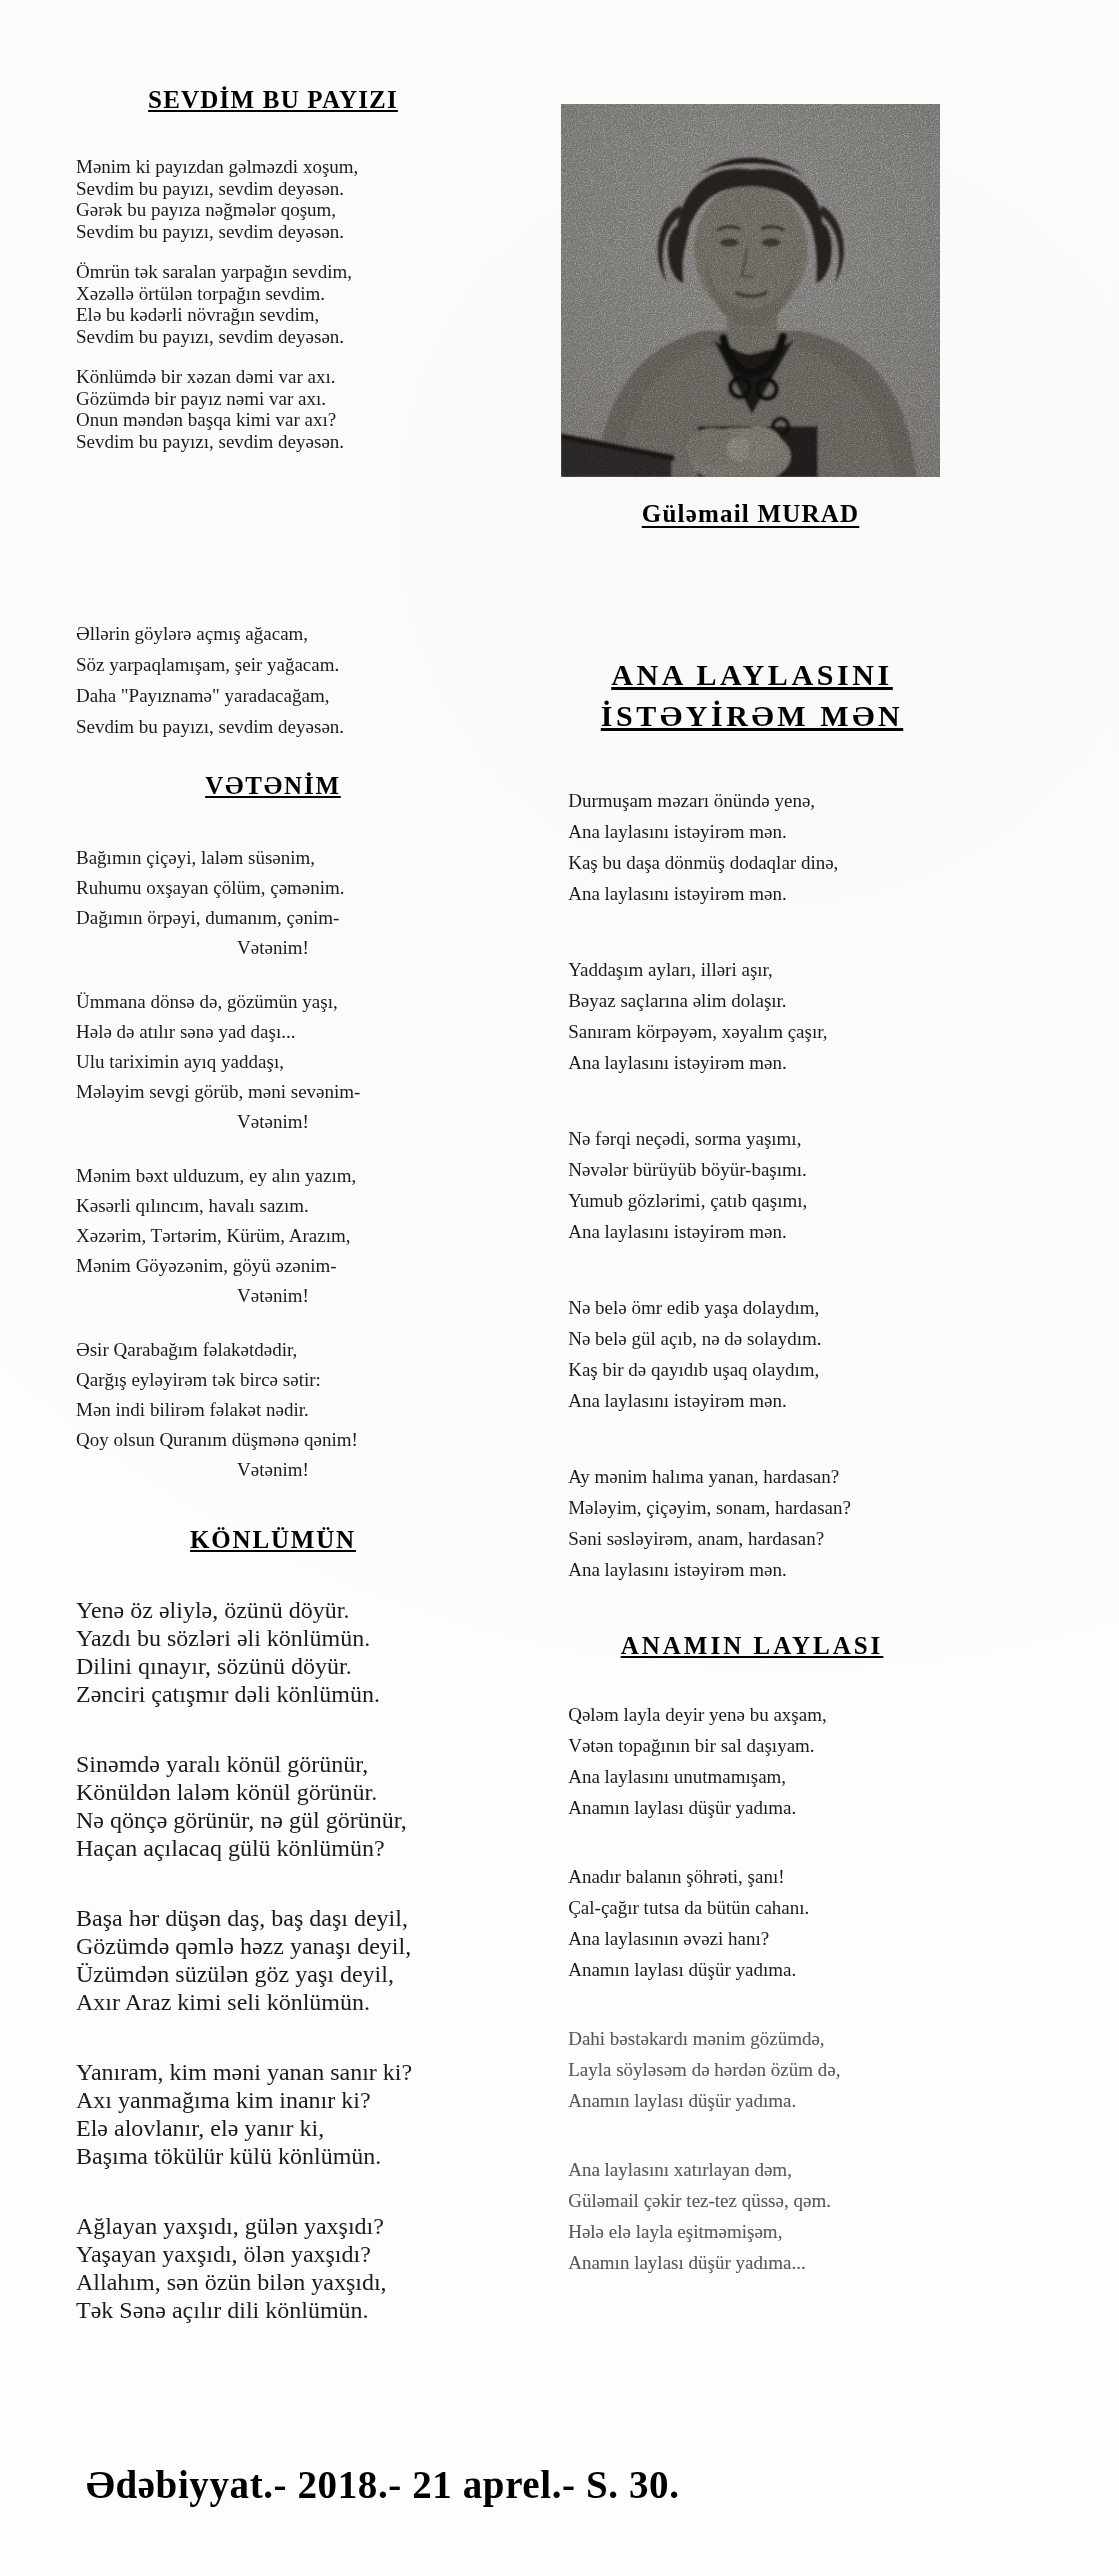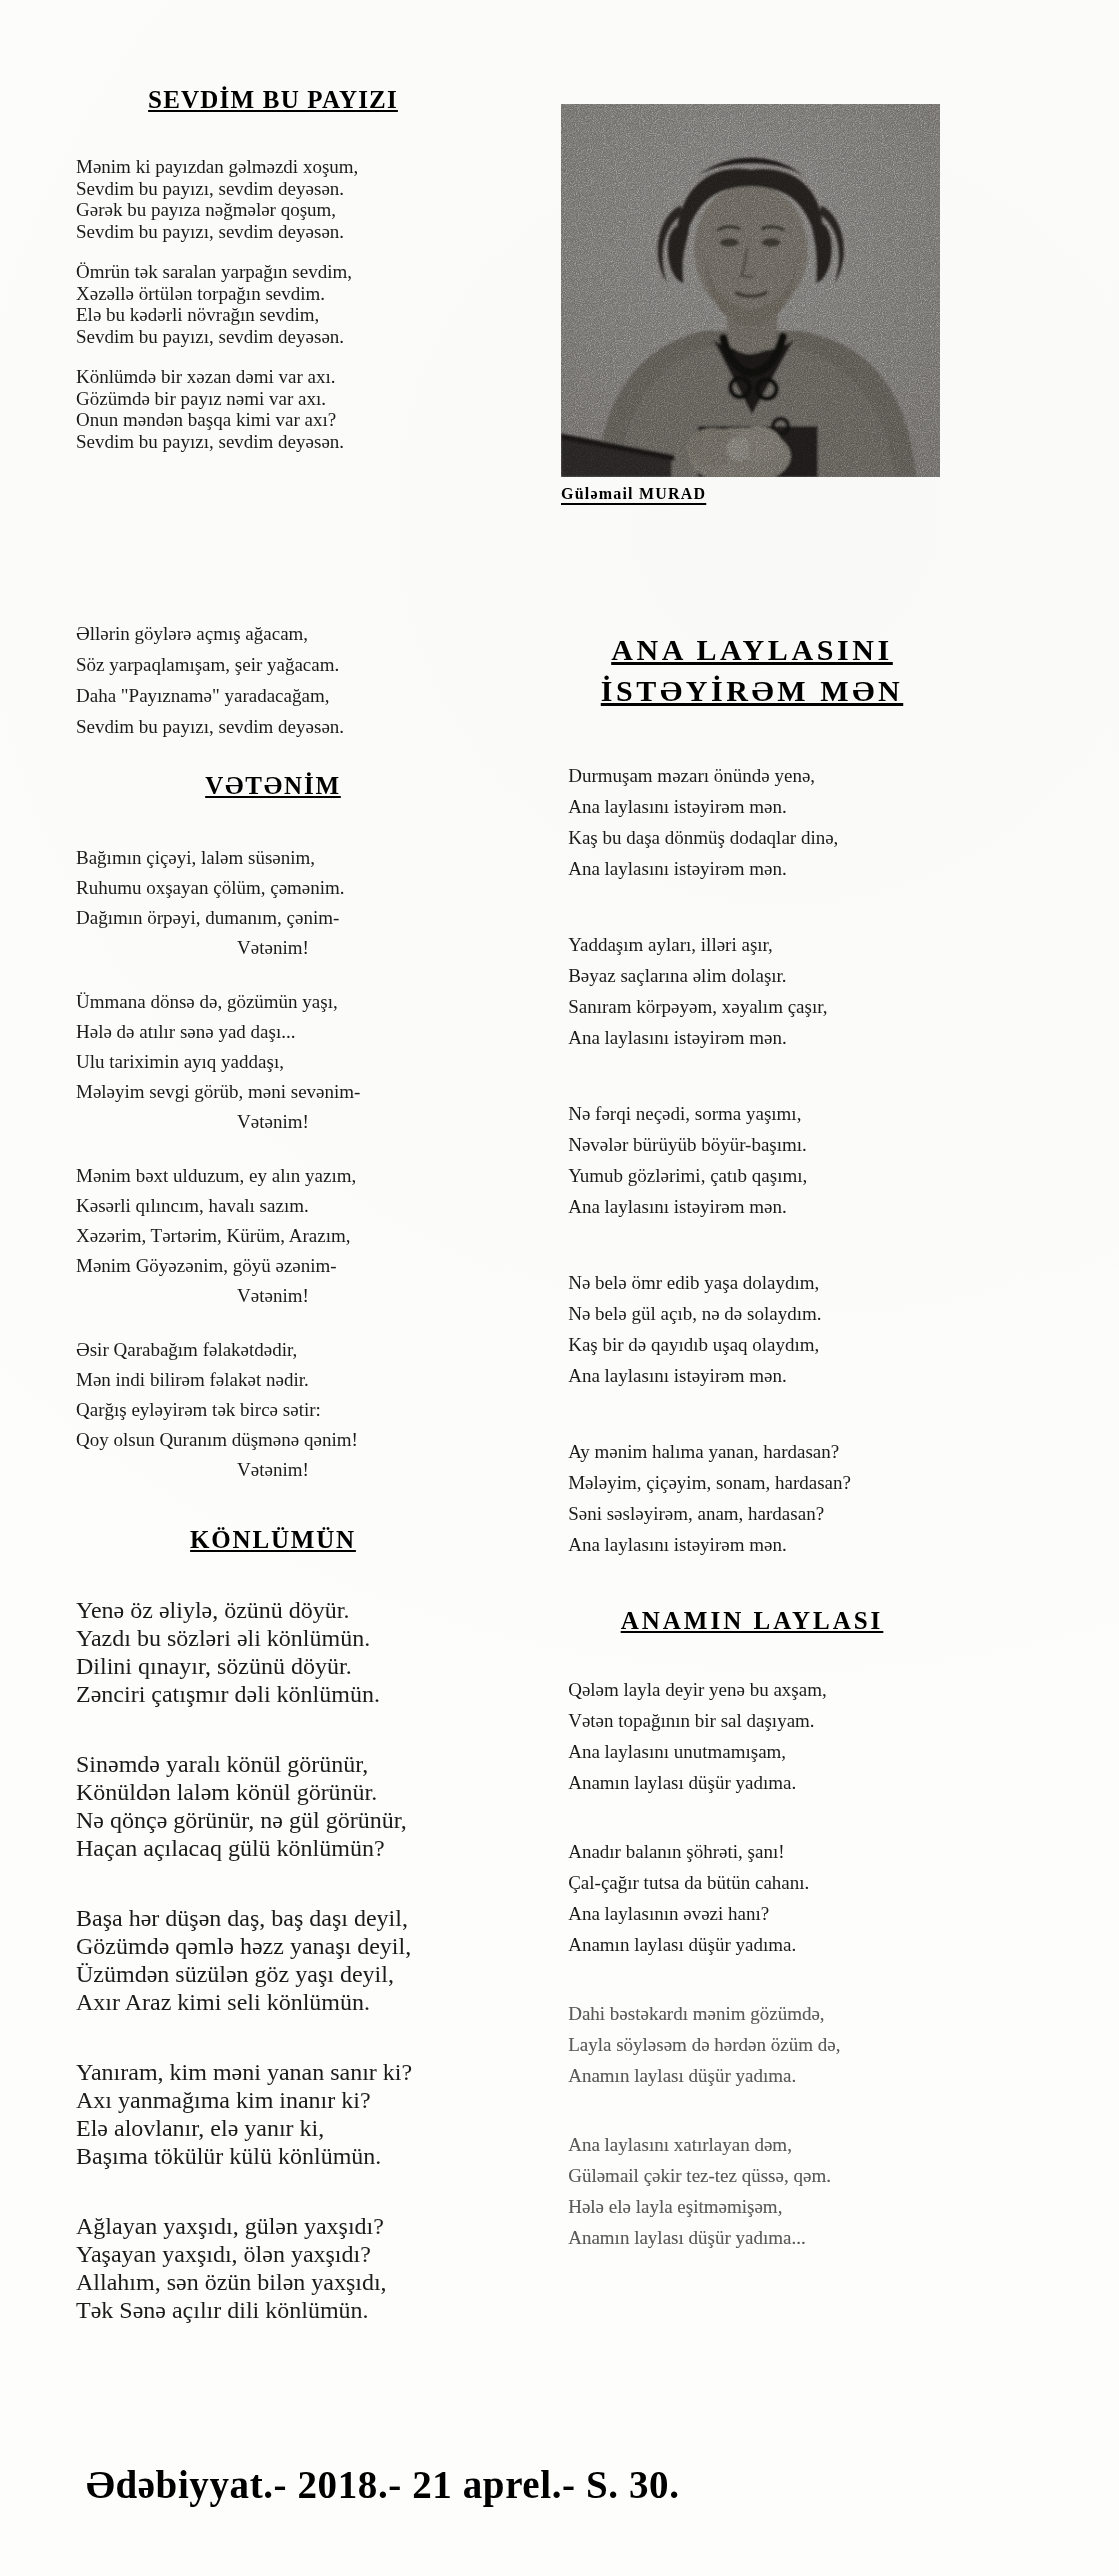--- a/index.html
+++ b/index.html
@@ -77,23 +77,24 @@
     margin: 0 0 0 0;
     width: 379px;
   }
   .photo-frame {
     width: 379px;
     height: 373px;
     overflow: hidden;
     background: #ebe9e4;
   }
   .photo-caption {
-    margin-top: 8px;
+    margin-top: 23px;
+    text-align: center;
     font-weight: bold;
-    font-size: 16px;
+    font-size: 25px;
     letter-spacing: 1.2px;
     color: #000;
     text-decoration: underline;
     text-underline-offset: 4.2px;
     text-decoration-thickness: 1.8px;
   }
   #poem-ana-laylasini-isteyirem-men { margin-top: 126px; }
   #poem-ana-laylasini-isteyirem-men .poem-title { font-size: 30px; letter-spacing: 3.6px; line-height: 41px; margin-bottom: 49px; }
   #poem-ana-laylasini-isteyirem-men .stanza { font-size: 19px; line-height: 31px; margin-bottom: 45px; padding-left: 7.2px; }
 
@@ -167,22 +168,22 @@
         </div>
         <div class="stanza">
           <div class="line">Mənim bəxt ulduzum, ey alın yazım,</div>
           <div class="line">Kəsərli qılıncım, havalı sazım.</div>
           <div class="line">Xəzərim, Tərtərim, Kürüm, Arazım,</div>
           <div class="line">Mənim Göyəzənim, göyü əzənim-</div>
           <div class="line refrain">Vətənim!</div>
         </div>
         <div class="stanza">
           <div class="line">Əsir Qarabağım fəlakətdədir,</div>
+          <div class="line">Qarğış eyləyirəm tək bircə sətir:</div>
           <div class="line">Mən indi bilirəm fəlakət nədir.</div>
-          <div class="line">Qarğış eyləyirəm tək bircə sətir:</div>
           <div class="line">Qoy olsun Quranım düşmənə qənim!</div>
           <div class="line refrain">Vətənim!</div>
         </div>
       </section>
       <section class="poem" id="poem-konlumun">
         <h2 class="poem-title">
           <div>KÖNLÜMÜN</div>
         </h2>
         <div class="stanza">
           <div class="line">Yenə öz əliylə, özünü döyür.</div>

